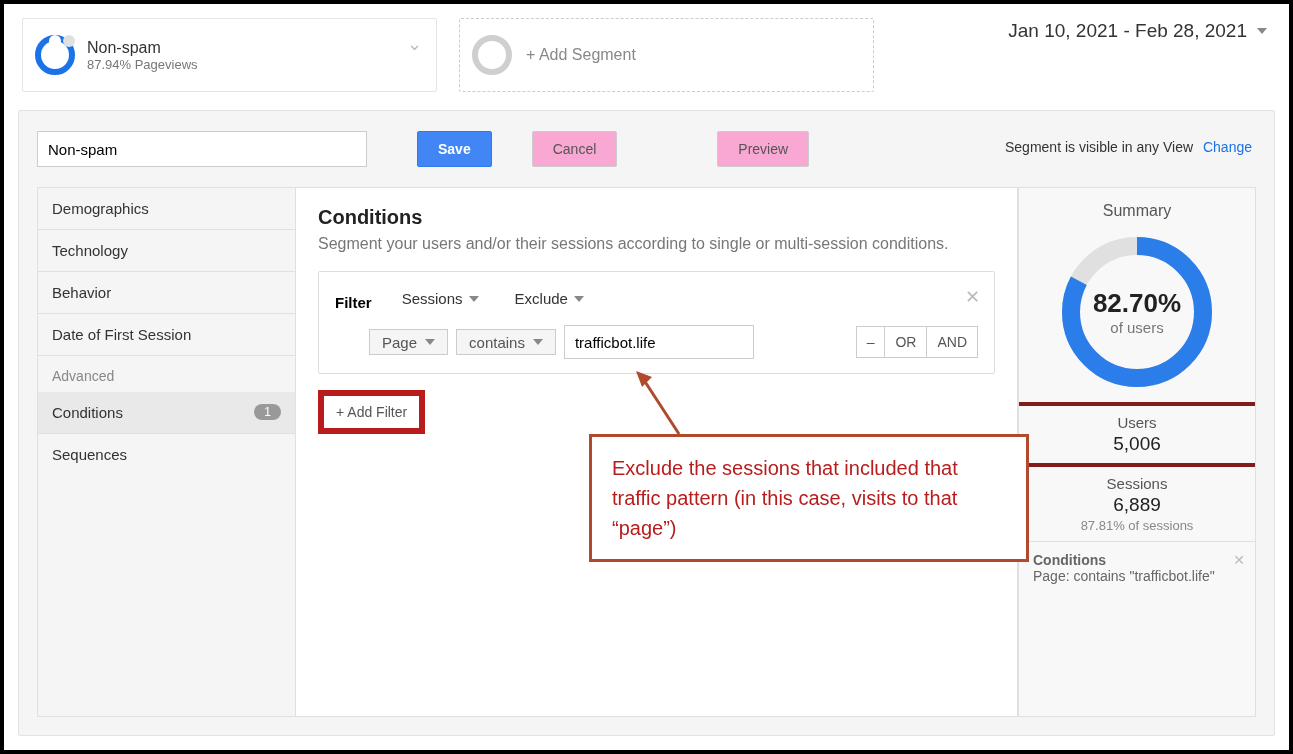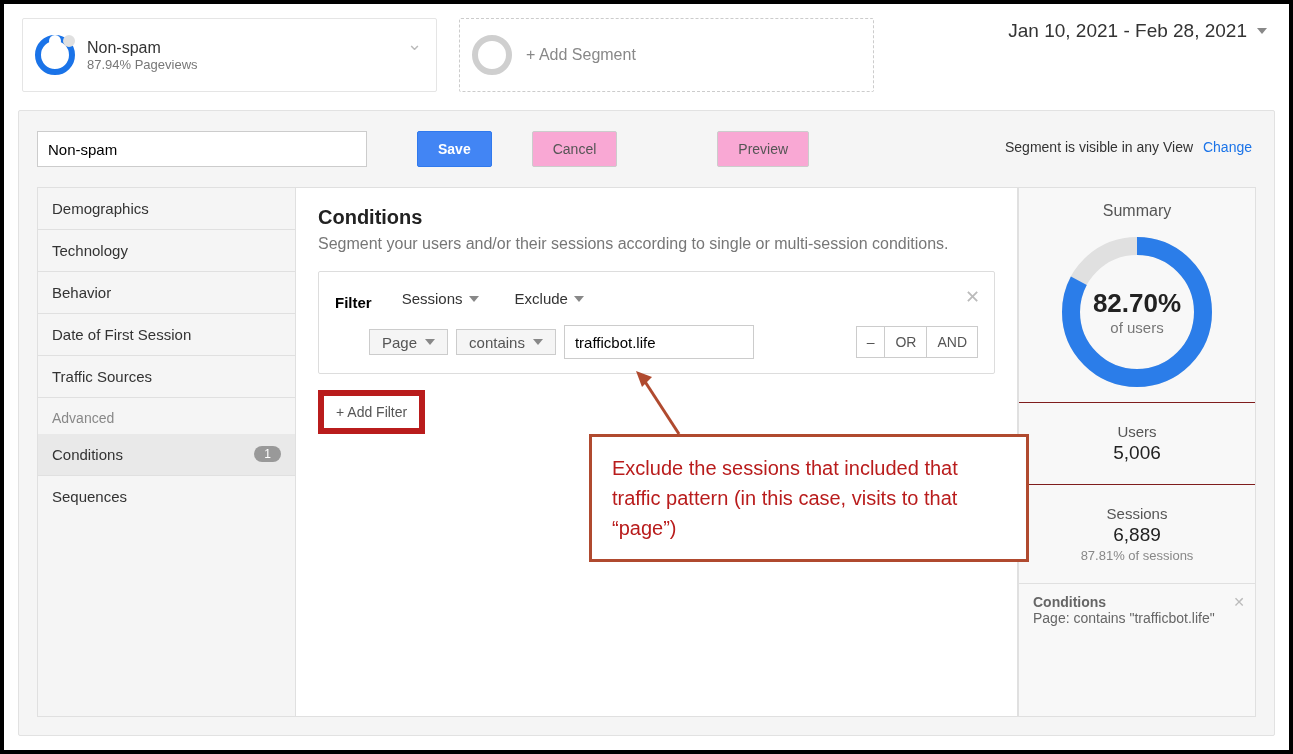--- a/index.html
+++ b/index.html
@@ -47,21 +47,21 @@
 .logic div{height:30px;display:flex;align-items:center;padding:0 10px;font-size:14px;color:#555;border-right:1px solid #ccc;cursor:pointer}
 .logic div:last-child{border-right:none}
 .addfilter{margin-top:16px;border:6px solid #b91c1c;background:#fff;padding:8px 12px;font-size:14px;color:#555;cursor:pointer}
 .summary{width:238px;background:#f8f8f8;border:1px solid #e0e0e0;border-left:1px solid #e0e0e0;text-align:center;padding:14px 0}
 .summary h3{font-size:16px;color:#555;font-weight:normal;margin-bottom:12px}
 .bigdon{width:160px;height:160px;margin:0 auto 10px;position:relative}
 .bigdon svg{transform:rotate(-90deg)}
 .bigdon .ctr{position:absolute;top:0;left:0;width:100%;height:100%;display:flex;flex-direction:column;align-items:center;justify-content:center}
 .bigdon .ctr .pct{font-size:26px;font-weight:bold;color:#222}
 .bigdon .ctr .ofu{font-size:15px;color:#777}
-.statblock{border-top:1px solid #7f1d1d;padding:20px 0}
+.statblock{border-top:4px solid #7f1d1d;padding:8px 0}
 .statblock .lbl{font-size:15px;color:#555}
 .statblock .val{font-size:19px;color:#222;margin-top:2px}
 .statblock .sub{font-size:13px;color:#888;margin-top:2px}
 .condsum{border-top:1px solid #e0e0e0;padding:10px 14px;text-align:left;font-size:14px;color:#666;position:relative}
 .annot{position:absolute;left:585px;top:430px;width:440px;border:3px solid #b04a2f;background:#fff;padding:16px 20px;font-size:20px;color:#b91c1c;z-index:50;line-height:1.5}
 .arrow{position:absolute;left:630px;top:365px;z-index:49}
 </style>
 </head>
 <body>
 
@@ -101,21 +101,20 @@
       <span>Segment is visible in any View</span>
       <a href="#">Change</a>
     </div>
 
     <div class="panel">
       <div class="sidebar">
         <div class="sb-item">Demographics</div>
         <div class="sb-item">Technology</div>
         <div class="sb-item">Behavior</div>
         <div class="sb-item">Date of First Session</div>
-        <div class="sb-item">Traffic Sources</div>
         <div class="sb-hdr">Advanced</div>
         <div class="sb-item active">
           <span>Conditions</span>
           <span class="badge">1</span>
           <div class="activeArrow"></div>
         </div>
         <div class="sb-item" style="border-bottom:none">Sequences</div>
       </div>
 
       <div class="main">

